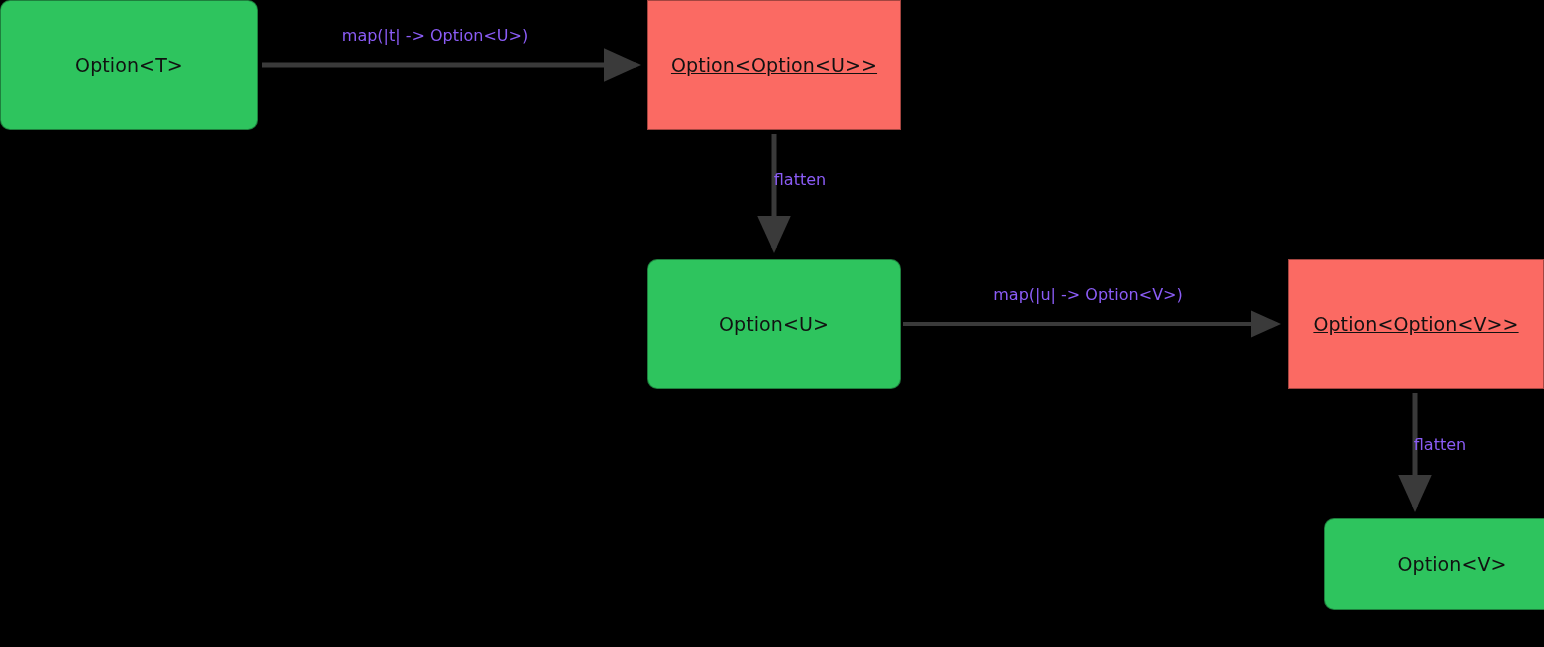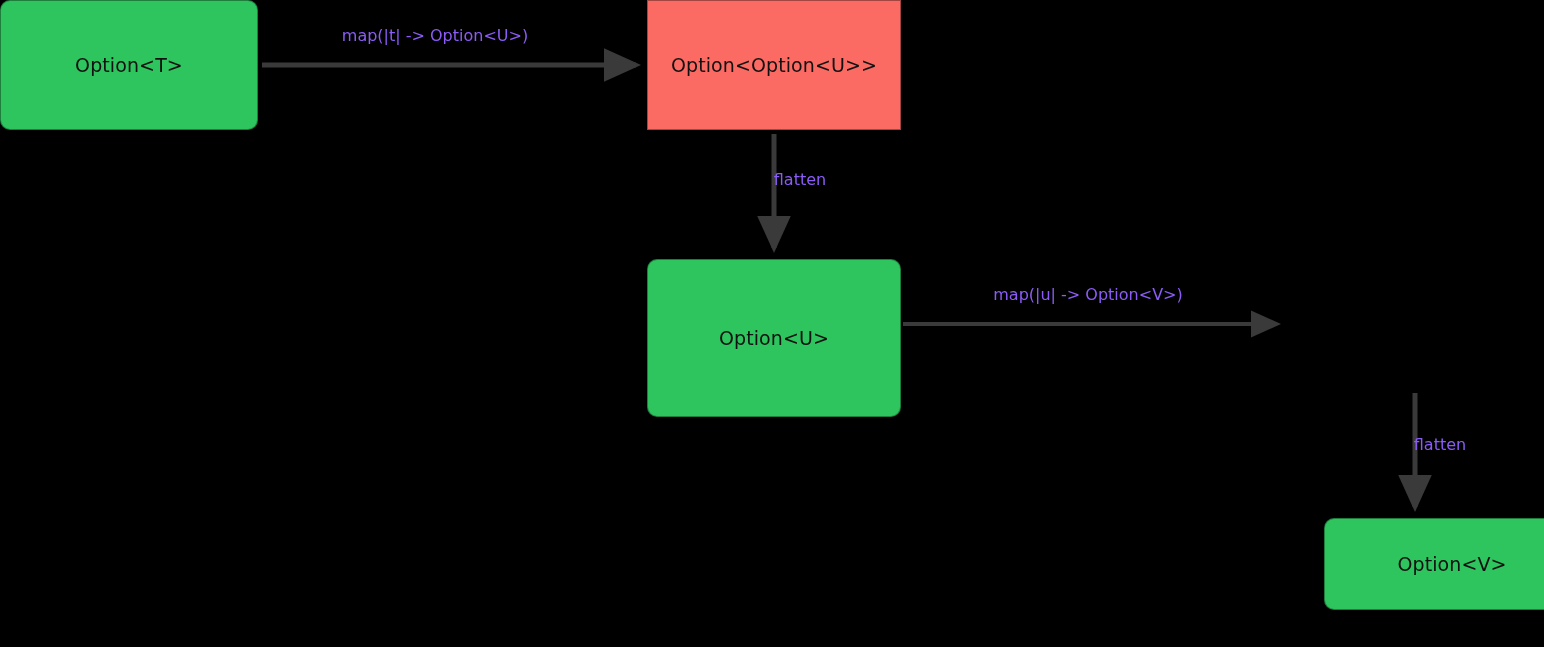--- a/index.html
+++ b/index.html
@@ -34,21 +34,21 @@
     justify-content: center;
     border: 1px solid rgba(0,0,0,0.35);
     color: #111111;
     font-size: 19px;
     font-family: "DejaVu Sans", sans-serif;
     letter-spacing: 0.1px;
     white-space: nowrap;
     line-height: 1;
   }
   .node-green { background: #2EC45E; border-radius: 10px; }
-  .node-red   { background: #FB6A63; }
+  .node-red   { background: #FB6A63; text-decoration: underline; }
 
   .edge-label {
     position: absolute;
     color: #8b5cf6;
     font-size: 16px;
     font-family: "DejaVu Sans", sans-serif;
     white-space: nowrap;
     line-height: 1;
     text-align: center;
     transform: translateX(-50%);
@@ -85,24 +85,27 @@
   </svg>
 
   <div class="node node-green" style="left:0px; top:0px; width:258px; height:130px;">
     <span>Option&lt;T&gt;</span>
   </div>
 
   <div class="node node-red" style="left:647px; top:0px; width:254px; height:130px;">
     <span>Option&lt;Option&lt;U&gt;&gt;</span>
   </div>
 
-  <div class="node node-green" style="left:647px; top:259px; width:254px; height:158px;">
+  <div class="node node-green" style="left:647px; top:259px; width:254px; height:130px;">
     <span>Option&lt;U&gt;</span>
   </div>
 
+  <div class="node node-red" style="left:1288px; top:259px; width:256px; height:130px;">
+    <span>Option&lt;Option&lt;V&gt;&gt;</span>
+  </div>
 
   <div class="node node-green" style="left:1288px; top:518px; width:256px; height:92px;margin-left:36px;">
     <span>Option&lt;V&gt;</span>
   </div>
 
   <div class="edge-label" style="left:435px; top:28px;">map(|t| -&gt; Option&lt;U&gt;)</div>
 
   <div class="edge-label" style="left:800px; top:172px;">flatten</div>
 
   <div class="edge-label" style="left:1088px; top:287px;">map(|u| -&gt; Option&lt;V&gt;)</div>

